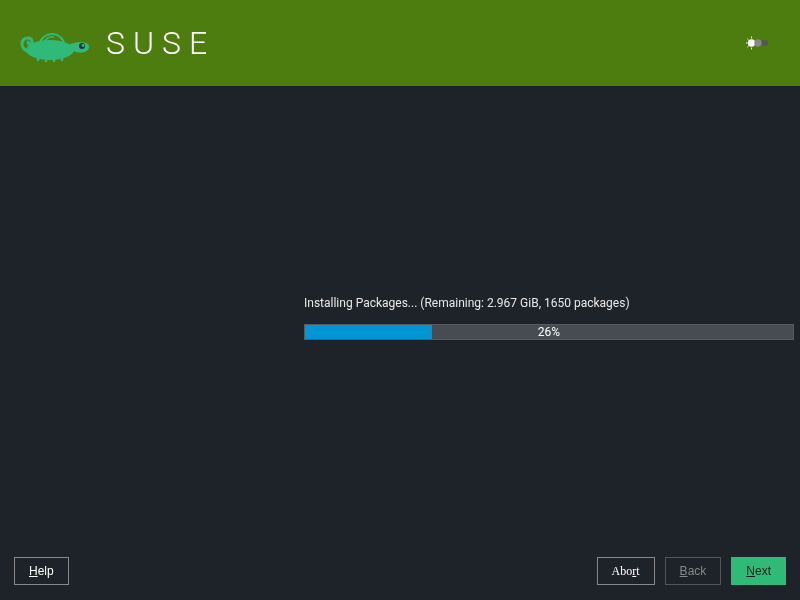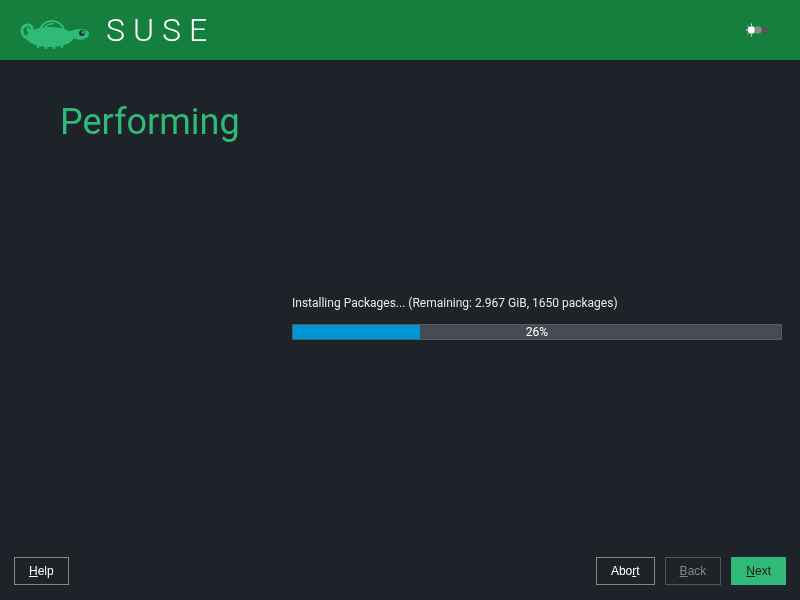--- a/index.html
+++ b/index.html
@@ -10,22 +10,22 @@
     body {
       width: 800px;
       height: 600px;
       background: #1e2229;
       font-family: -apple-system, BlinkMacSystemFont, "Segoe UI", Roboto, sans-serif;
       color: #ffffff;
       overflow: hidden;
       position: relative;
     }
     .header {
-      height: 60px;
-      background: #15803d;
+      height: 86px;
+      background: #4d7c0f;
       display: flex;
       align-items: center;
       padding: 0 20px;
       position: relative;
       text-align: right;
     }
     .logo-area {
       display: flex;
       align-items: center;
       gap: 14px;
@@ -57,21 +57,21 @@
       padding: 40px 60px;
     }
     .page-title {
       font-size: 36px;
       font-weight: 400;
       color: #30ba78;
       line-height: 1.25;
     }
     .progress-section {
       position: absolute;
-      left: 292px;
+      left: 304px;
       top: 296px;
       width: 490px;
     }
     .status-text {
       font-size: 12px;
       color: #e8e8e8;
       margin-bottom: 14px;
     }
     .progress-bar-container {
       width: 100%;
@@ -118,20 +118,21 @@
       background: transparent;
       color: #ffffff;
       cursor: pointer;
       display: flex;
       align-items: center;
       justify-content: center;
       min-width: 54px;
     }
     .btn-abort {
       border-color: #888;
+      font-family: Liberation Serif, serif;
     }
     .btn-back {
       border-color: #555;
       color: #888;
     }
     .btn-next {
       background: #30ba78;
       border-color: #30ba78;
       color: #1a1a1a;
     }
@@ -171,21 +172,21 @@
         <line x1="1.5" y1="12.5" x2="3" y2="11" stroke="#ffffff" stroke-width="1"></line>
         <rect x="10" y="5" width="14" height="6" rx="3" fill="#555"></rect>
         <circle cx="13" cy="8" r="4" fill="#888"></circle>
       </g>
     </svg>
   </div>
 </div>
 
 <div class="content">
   <h1 class="page-title">
-    <span>Performing</span><br>
+    <br>
   </h1>
 </div>
 
 <div class="progress-section">
   <div class="status-text">Installing Packages... (Remaining: 2.967 GiB, 1650 packages)</div>
   <div class="progress-bar-container">
     <div class="progress-bar-fill" style="width:26%"></div>
     <span class="progress-label">26%</span>
   </div>
 </div>

